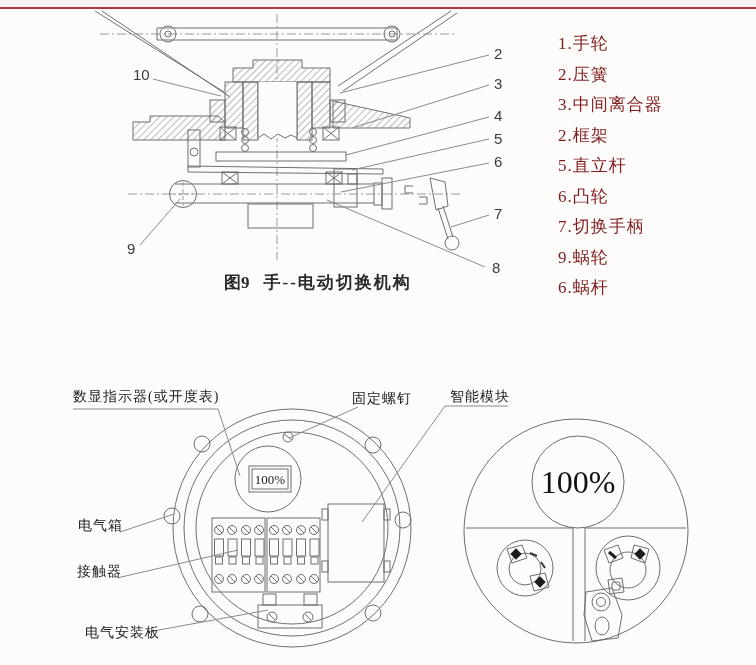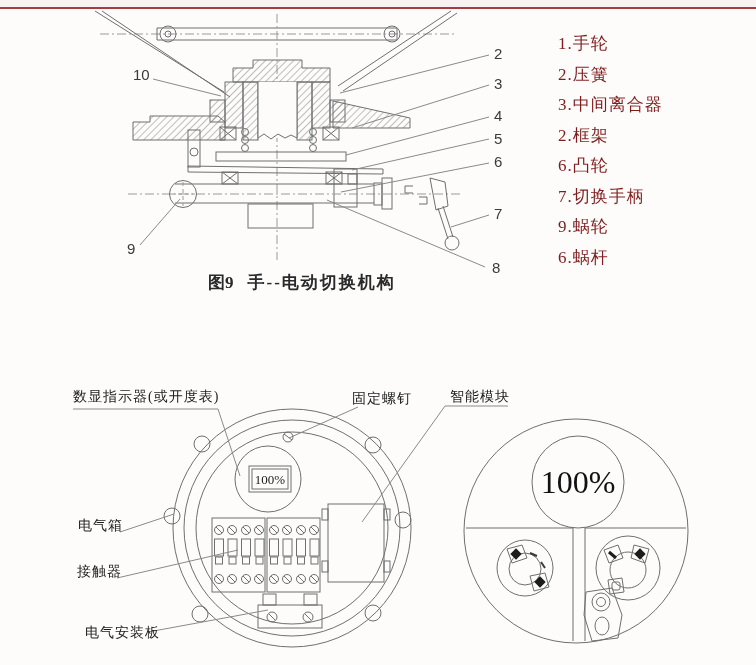--- a/index.html
+++ b/index.html
@@ -7,21 +7,21 @@
     position:relative;width:756px;height:665px;overflow:hidden;
     background:#fdfcfb;font-family:"Liberation Serif", serif;
   }
   .top-strip{position:absolute;left:0;top:0;width:756px;height:7px;background:#f7f1f2;}
   .red-line{position:absolute;left:0;top:7px;width:756px;height:2px;background:#a63a3f;}
   .fig-top-svg{position:absolute;left:0;top:0;width:560px;height:300px;}
   .fig-bottom-svg{position:absolute;left:0;top:370px;width:756px;height:295px;}
   .parts-list{position:absolute;left:558px;top:12px;width:190px;color:#7f1d1d;margin-top:17px;}
   .parts-list .item{height:30.5px;line-height:30.5px;font-size:17px;letter-spacing:1px;white-space:nowrap;}
   .caption{
-    position:absolute;left:208px;top:271px;width:280px;
+    position:absolute;left:224px;top:271px;width:280px;
     font-size:17px;font-weight:600;color:#2a2a2a;letter-spacing:2px;white-space:nowrap;
   }
   .caption .fig-no{margin-right:14px;letter-spacing:0;}
   svg text{font-family:"Liberation Serif", serif;}
   .callout-num{font-family:"Liberation Sans", sans-serif;font-size:15px;fill:#3a3a3a;}
   .cn-label{font-size:14px;fill:#1c1c1c;letter-spacing:1px;}
   .pct-small{font-size:13px;fill:#1a1a1a;}
   .pct-big{font-size:32px;fill:#111;}
 </style>
 </head>
@@ -149,20 +149,21 @@
       <text class="callout-num" x="494" y="219">7</text>
       <text class="callout-num" x="492" y="273">8</text>
     </g>
   </svg>
 
   <div class="parts-list">
     <div class="item">1.手轮</div>
     <div class="item">2.压簧</div>
     <div class="item">3.中间离合器</div>
     <div class="item">2.框架</div>
+    <div class="item">5.直立杆</div>
     <div class="item">6.凸轮</div>
     <div class="item">7.切换手柄</div>
     <div class="item">9.蜗轮</div>
     <div class="item">6.蜗杆</div>
   </div>
 
   <div class="caption">
     <span class="fig-no">图9</span><span>手--电动切换机构</span>
   </div>
 

